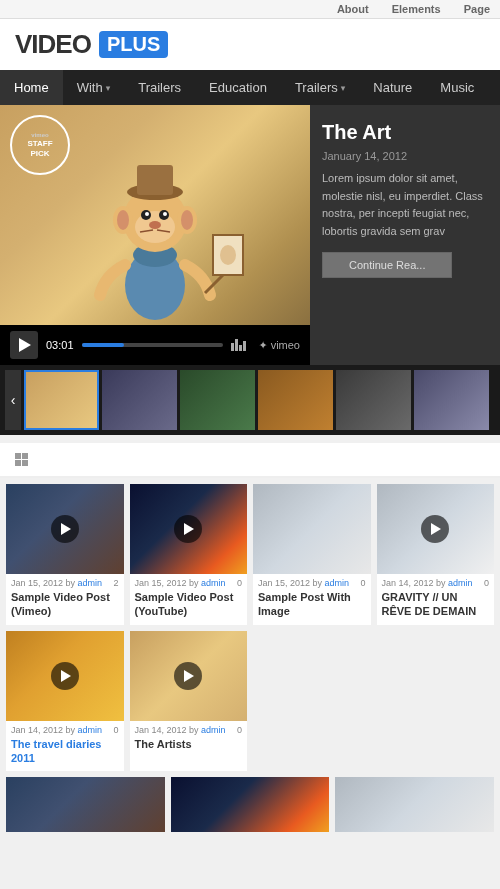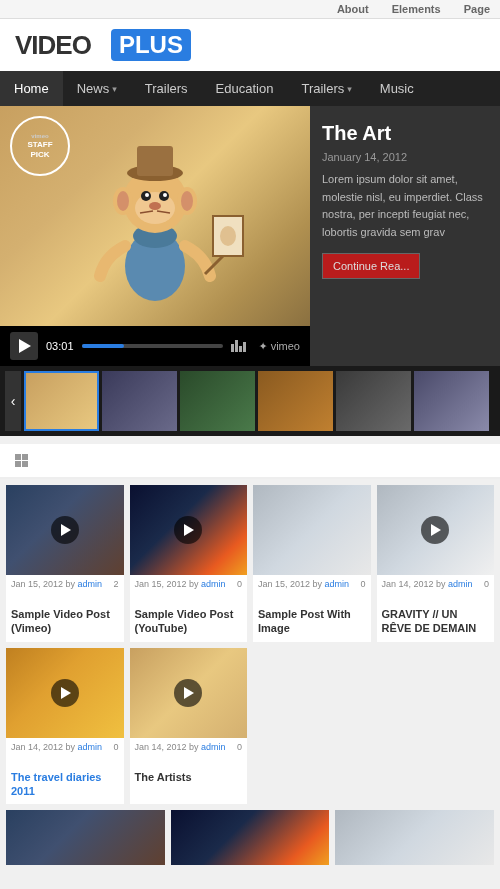--- a/index.html
+++ b/index.html
@@ -5,48 +5,48 @@
     * { margin: 0; padding: 0; box-sizing: border-box; }
     body { font-family: Arial, sans-serif; background: #f0f0f0; width: 500px; overflow-x: hidden; }
 
     
     .top-bar { background: #f5f5f5; text-align: right; padding: 3px 10px; font-size: 11px; color: #666; border-bottom: 1px solid #ddd; }
     .top-bar a { color: #666; text-decoration: none; margin-left: 20px; font-weight: bold; }
 
     
     .header { background: #fff; padding: 10px 15px; display: flex; align-items: center; text-align: center; }
     .logo-video { font-size: 26px; font-weight: bold; color: #333; letter-spacing: -1px; }
-    .logo-plus { background: #2a7de1; color: #fff; font-size: 24px; font-weight: bold; padding: 2px 8px; border-radius: 4px; margin-left: 20px; }
+    .logo-plus { background: #2a7de1; color: #fff; font-size: 20px; font-weight: bold; padding: 2px 8px; border-radius: 4px; margin-left: 8px; }
 
     
     .nav { background: #222; display: flex; align-items: flex-start; }
     .nav-item { color: #ccc; font-size: 13px; padding: 10px 14px; cursor: pointer; text-decoration: none; display: flex; align-items: center; gap: 3px; }
     .nav-item:hover, .nav-item.active { background: #333; color: #fff; }
     .nav-arrow { font-size: 9px; color: #999; }
 
     
     .featured { display: flex; background: #1a1a1a; position: relative; }
     .featured-video { width: 310px; flex-shrink: 0; position: relative; }
-    .featured-video-thumb { width: 310px; height: 220px; background: linear-gradient(135deg, #c8a060 0%, #d4b070 30%, #e8c880 50%, #b09050 80%, #8a7040 100%); display: flex; align-items: center; justify-content: center; position: relative; overflow: hidden; }
+    .featured-video-thumb { width: 310px; height: 220px; background: linear-gradient(135deg, #c8a060 0%, #d4b070 30%, #e8c880 50%, #b09050 80%, #8a7040 100%); display: flex; align-items: flex-end; justify-content: center; position: relative; overflow: hidden; }
     .staff-pick-badge { position: absolute; top: 10px; left: 10px; width: 60px; height: 60px; border: 2px solid #fff; border-radius: 50%; display: flex; flex-direction: column; align-items: center; justify-content: center; color: #fff; font-size: 7px; font-weight: bold; text-align: center; line-height: 1.2; }
     .vimeo-text { font-size: 6px; color: #ccc; }
     .play-bar { background: #000; padding: 6px 10px; display: flex; align-items: center; gap: 8px; }
     .play-btn { width: 28px; height: 28px; background: rgba(255,255,255,0.2); border-radius: 3px; display: flex; align-items: center; justify-content: center; cursor: pointer; flex-shrink: 0; }
     .play-triangle { width: 0; height: 0; border-top: 7px solid transparent; border-bottom: 7px solid transparent; border-left: 12px solid #fff; margin-left: 2px; }
     .time-code { color: #fff; font-size: 11px; flex-shrink: 0; }
     .progress-bar { flex: 1; height: 4px; background: #444; border-radius: 2px; position: relative; }
     .progress-fill { width: 30%; height: 100%; background: #2a7de1; border-radius: 2px; }
     .sound-bars { display: flex; gap: 1px; align-items: flex-end; }
     .sound-bar { width: 3px; background: #aaa; }
 
     .featured-info { flex: 1; background: #333; padding: 15px 12px; color: #ccc; font-size: 11px; overflow: hidden; }
     .featured-title { color: #fff; font-size: 20px; font-weight: bold; line-height: 1.2; margin-bottom: 6px; }
     .featured-date { color: #999; font-size: 11px; margin-bottom: 8px; }
     .featured-text { font-size: 11px; line-height: 1.6; color: #bbb; }
-    .continue-btn { display: inline-block; background: #b91c1c; color: #ddd; font-size: 11px; padding: 6px 10px; margin-top: 12px; cursor: pointer; border: 1px solid #666; }
+    .continue-btn { display: inline-block; background: #737373; color: #ddd; font-size: 11px; padding: 6px 26px; margin-top: 12px; cursor: pointer; border: 1px solid #666; }
 
     
     .thumb-strip { background: #1a1a1a; display: flex; padding: 5px; gap: 3px; align-items: center; }
     .thumb-nav { width: 16px; height: 60px; background: #333; display: flex; align-items: center; justify-content: center; cursor: pointer; color: #fff; font-size: 14px; flex-shrink: 0; }
     .thumb-item { width: 75px; height: 60px; overflow: hidden; cursor: pointer; flex-shrink: 0; position: relative; }
     .thumb-item.active { border: 2px solid #2a7de1; }
     .thumb-bg { width: 100%; height: 100%; }
     .thumb-bg-1 { background: linear-gradient(135deg, #c8a060, #e8c880); }
     .thumb-bg-2 { background: linear-gradient(135deg, #3a3a5a, #6a6a8a); }
     .thumb-bg-3 { background: linear-gradient(135deg, #2a4a2a, #4a7a4a); }
@@ -62,21 +62,21 @@
 
     
     .grid { display: grid; grid-template-columns: repeat(4, 1fr); gap: 6px; padding: 6px; background: #f0f0f0; }
     .grid-item { background: #fff; overflow: hidden; }
     .grid-thumb { width: 100%; height: 90px; position: relative; overflow: hidden; cursor: pointer; }
     .grid-play { position: absolute; top: 50%; left: 50%; transform: translate(-50%, -50%); width: 28px; height: 28px; background: rgba(0,0,0,0.6); border-radius: 50%; display: flex; align-items: center; justify-content: center; }
     .grid-play-tri { width: 0; height: 0; border-top: 6px solid transparent; border-bottom: 6px solid transparent; border-left: 10px solid #fff; margin-left: 2px; }
     .grid-meta { padding: 4px 5px 2px; font-size: 9px; color: #888; }
     .grid-meta .admin { color: #2a7de1; }
     .grid-meta .count { color: #888; float: right; }
-    .grid-title { padding: 0 5px 6px; font-size: 11px; font-weight: bold; color: #333; line-height: 1.3; margin-top: 16px; }
+    .grid-title { padding: 0 5px 6px; font-size: 11px; font-weight: bold; color: #333; line-height: 1.3; }
     .grid-title a { color: #2a7de1; text-decoration: none; }
 
     
     .gt1 { background: linear-gradient(135deg, #2a4060 0%, #405070 40%, #604030 100%); }
     .gt2 { background: linear-gradient(135deg, #0a1030 0%, #1a2a4a 40%, #e85a20 80%, #f0a020 100%); }
     .gt3 { background: linear-gradient(135deg, #b0b8c0 0%, #d0d8e0 50%, #e8e8e8 100%); }
     .gt4 { background: linear-gradient(135deg, #b0b8c0 0%, #d0d8e0 50%, #f0f0f0 100%); }
     .gt5 { background: linear-gradient(135deg, #c08020 0%, #e0a030 40%, #f0c040 100%); }
     .gt6 { background: linear-gradient(135deg, #c8a060 0%, #e8c880 50%, #d4b070 100%); }
 
@@ -92,29 +92,30 @@
 </div>
 
 <div class="header">
   <span class="logo-video">VIDEO</span>
   <span class="logo-plus">PLUS</span>
 </div>
 
 <nav class="nav">
   <a class="nav-item active">Home</a>
   <a class="nav-item">
-    <span>News</span>
+    <span>With</span>
     <span class="nav-arrow">▾</span>
   </a>
   <a class="nav-item">Trailers</a>
   <a class="nav-item">Education</a>
   <a class="nav-item">
     <span>Trailers</span>
     <span class="nav-arrow">▾</span>
   </a>
+  <a class="nav-item">Nature</a>
   <a class="nav-item">Music</a>
 
 </nav>
 
 <div class="featured">
   <div class="featured-video">
     <div class="featured-video-thumb">
 
       <div class="staff-pick-badge">
         <span class="vimeo-text">vimeo</span>

